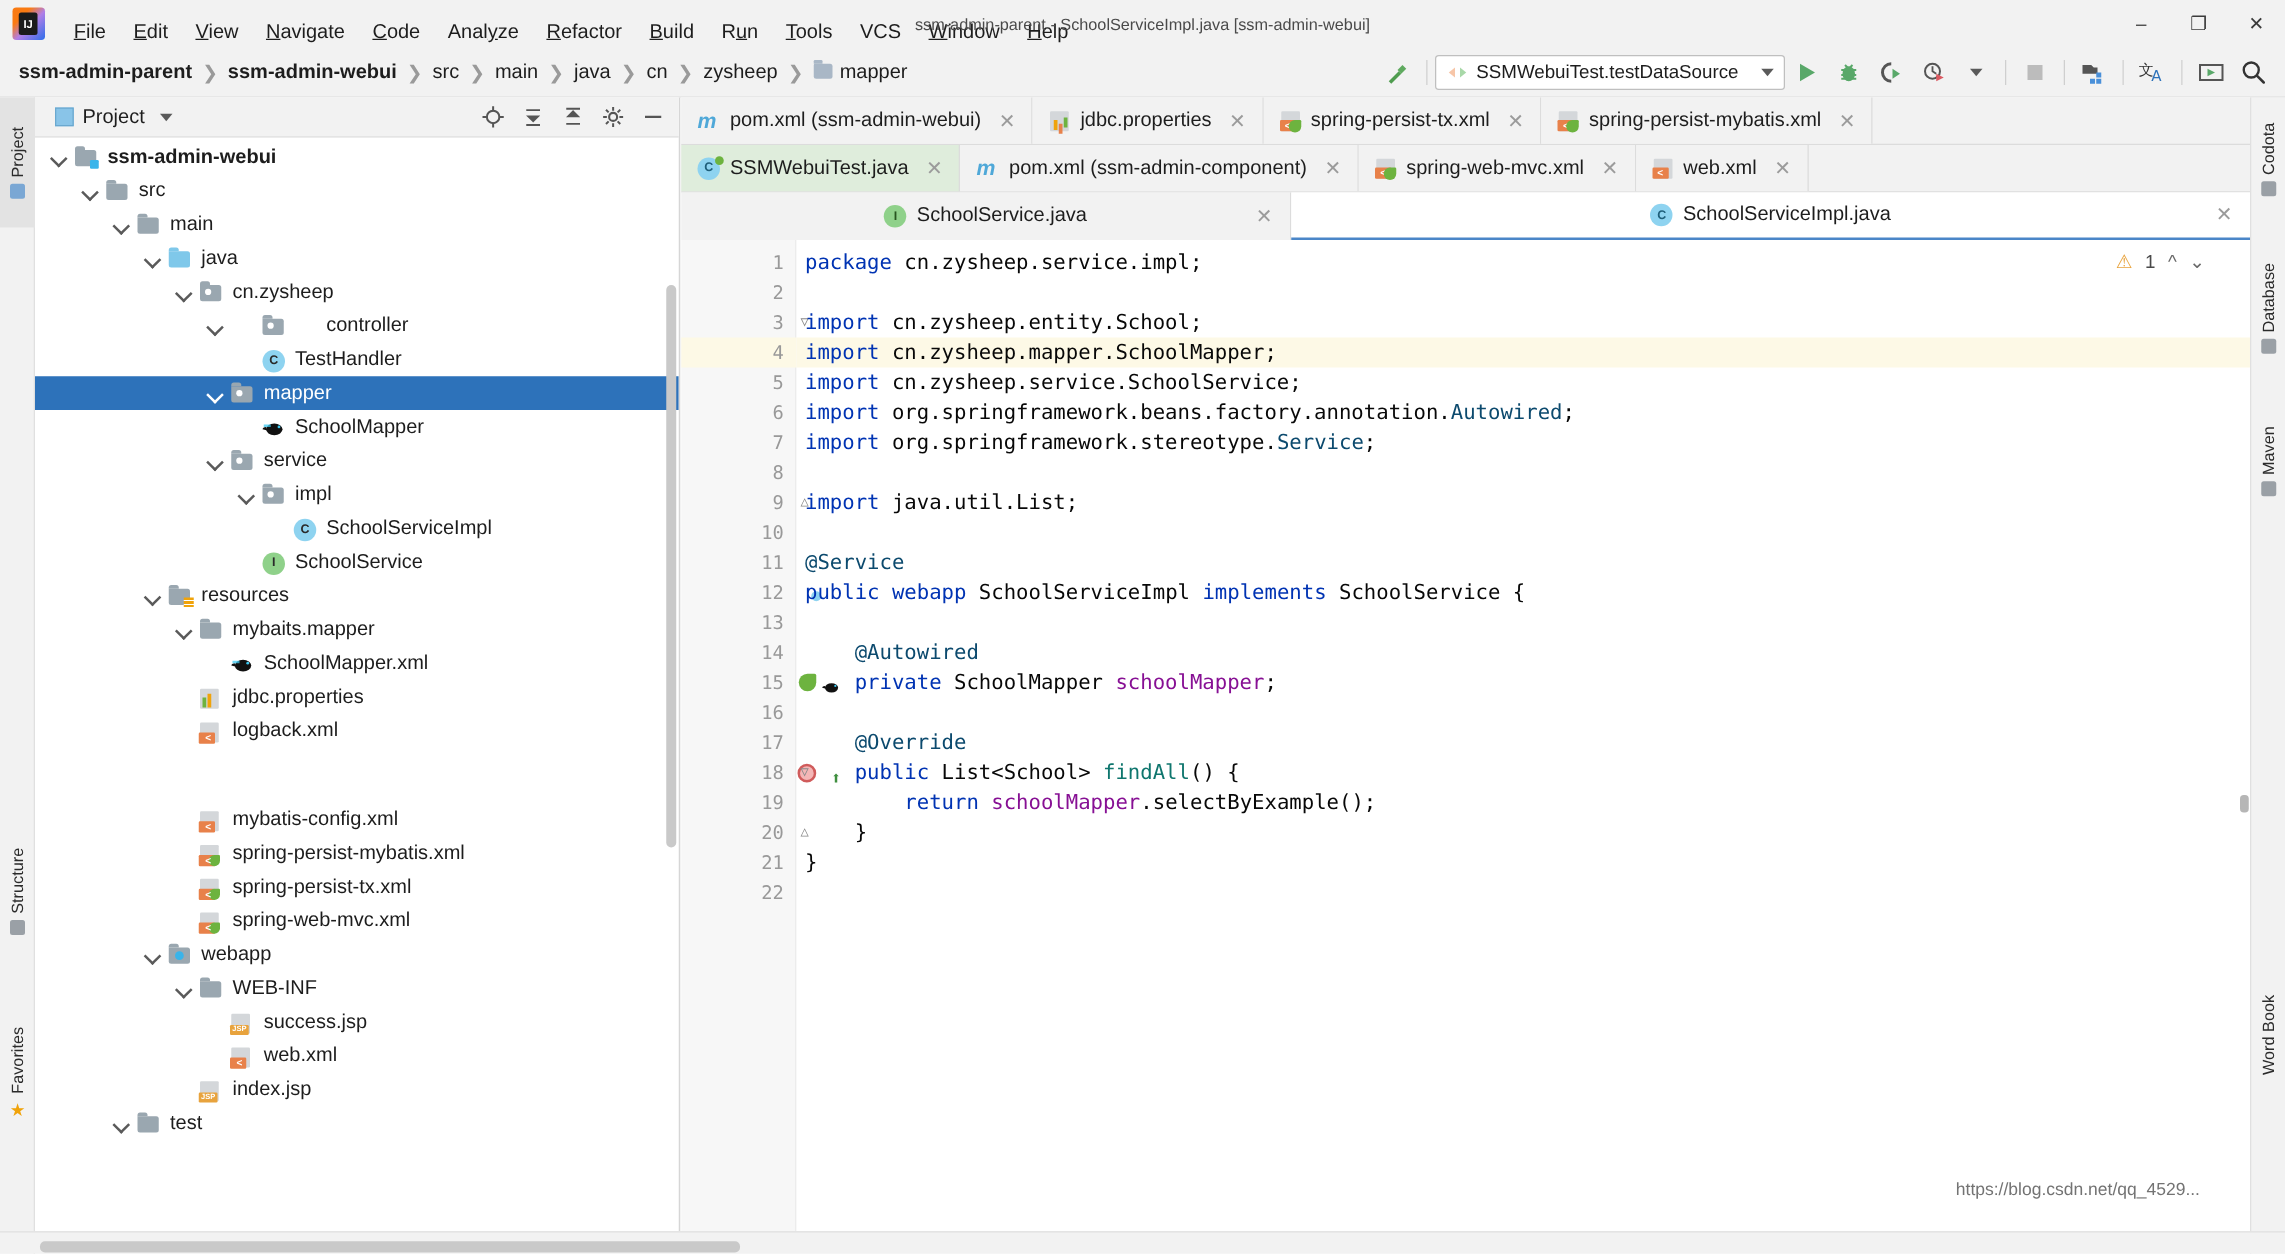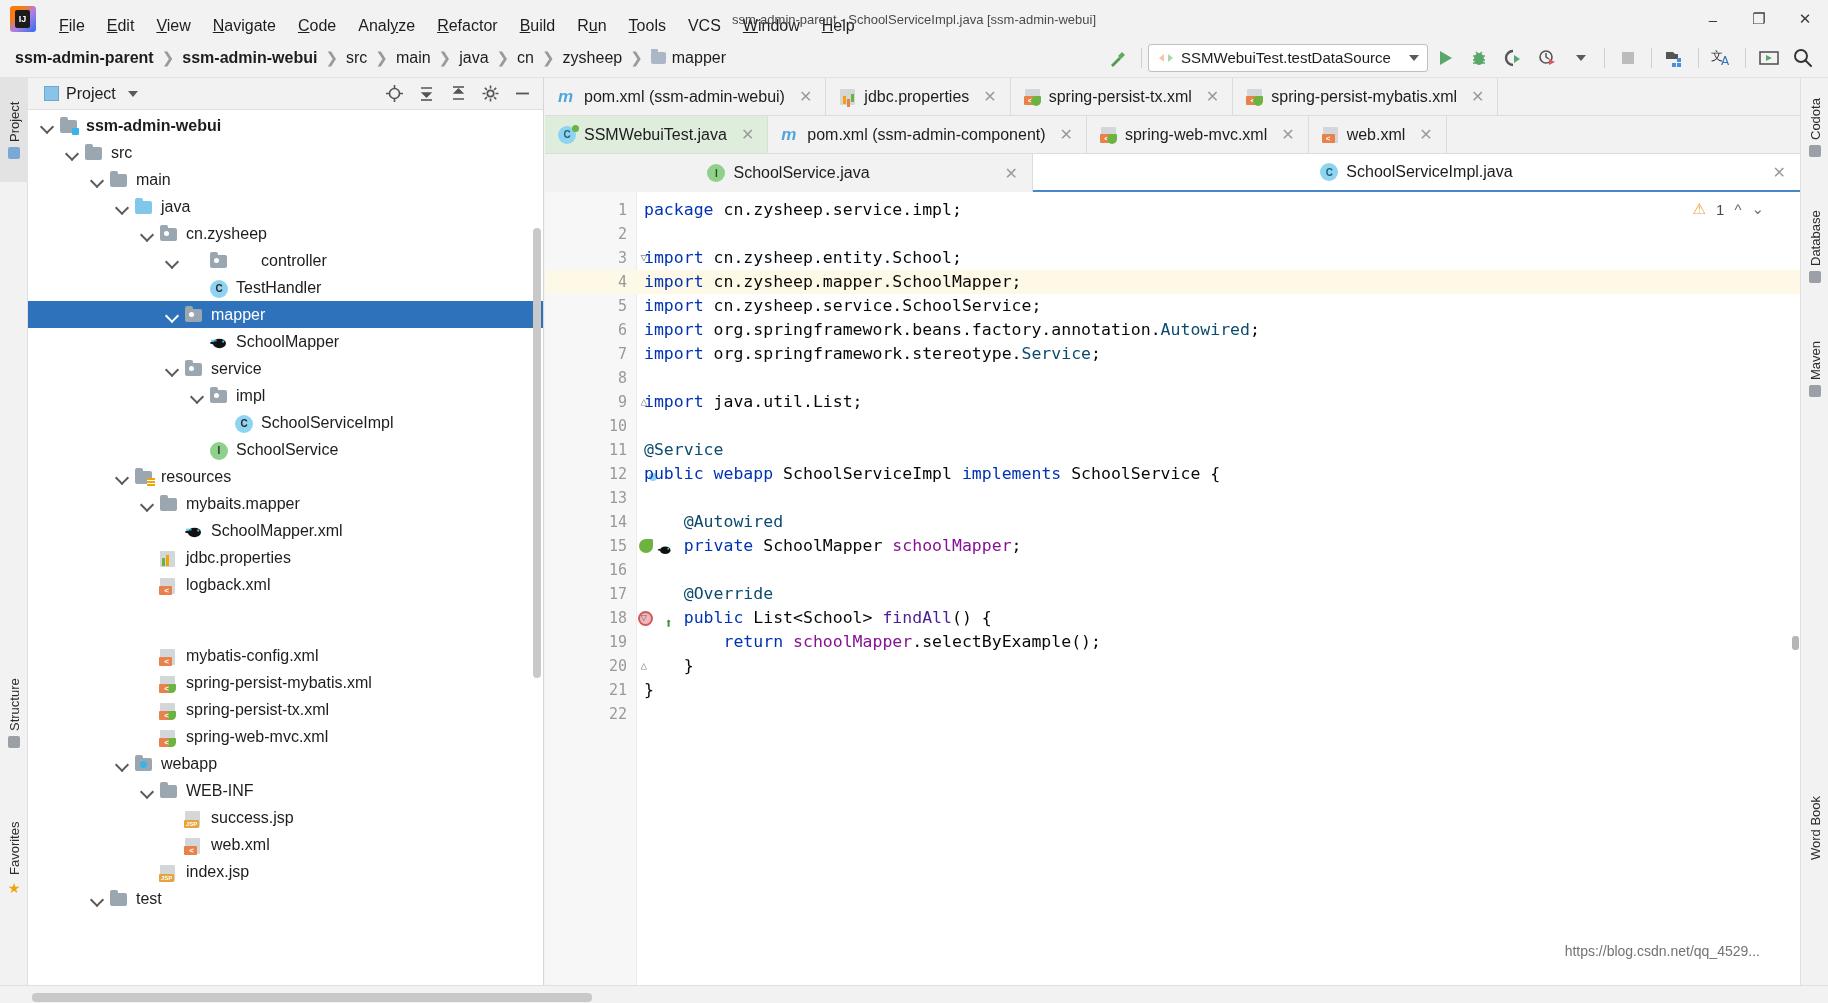--- a/index.html
+++ b/index.html
@@ -262,21 +262,21 @@
   }
   .codecol{ flex:1; position:relative; padding-top:6px; overflow:hidden; }
   .cl{
     height:24px; line-height:24px; font-family:"DejaVu Sans Mono", monospace;
     font-size:16.5px; color:#080808; white-space:pre; padding-left:7px;
   }
   .cl.hl{ background:#fdf9e6; }
   .kw{ color:#0033b3; }
   .ann{ color:#0c4a6e; }
   .fld{ color:#871094; }
-  .mth{ color:#4c1d95; }
+  .mth{ color:#0f766e; }
 
   .inspect{
     position:absolute; top:8px; right:36px; display:flex; align-items:center; gap:10px;
     font-size:15px; color:#4a4a4a;
   }
   .warn-tri{ color:#e8a33d; font-size:15px; }
   .chev{ color:#6a6a6a; font-size:15px; }
 
   .editor-scroll{
     position:absolute; right:0; top:114px; width:10px; bottom:0; background:#ffffff;

